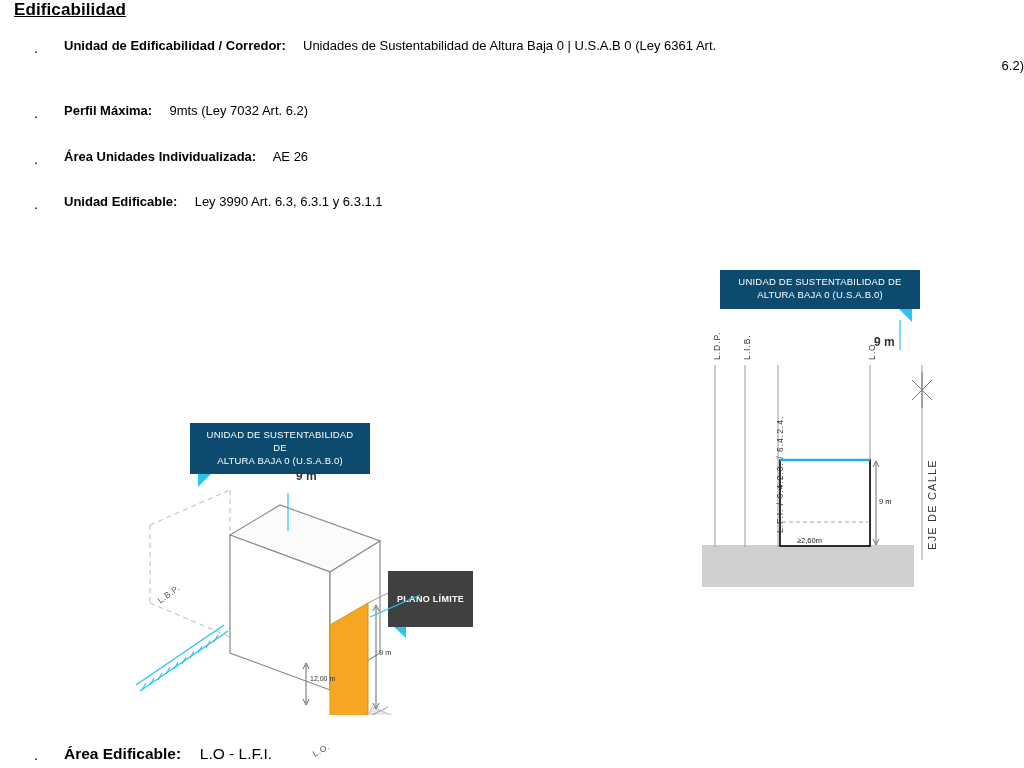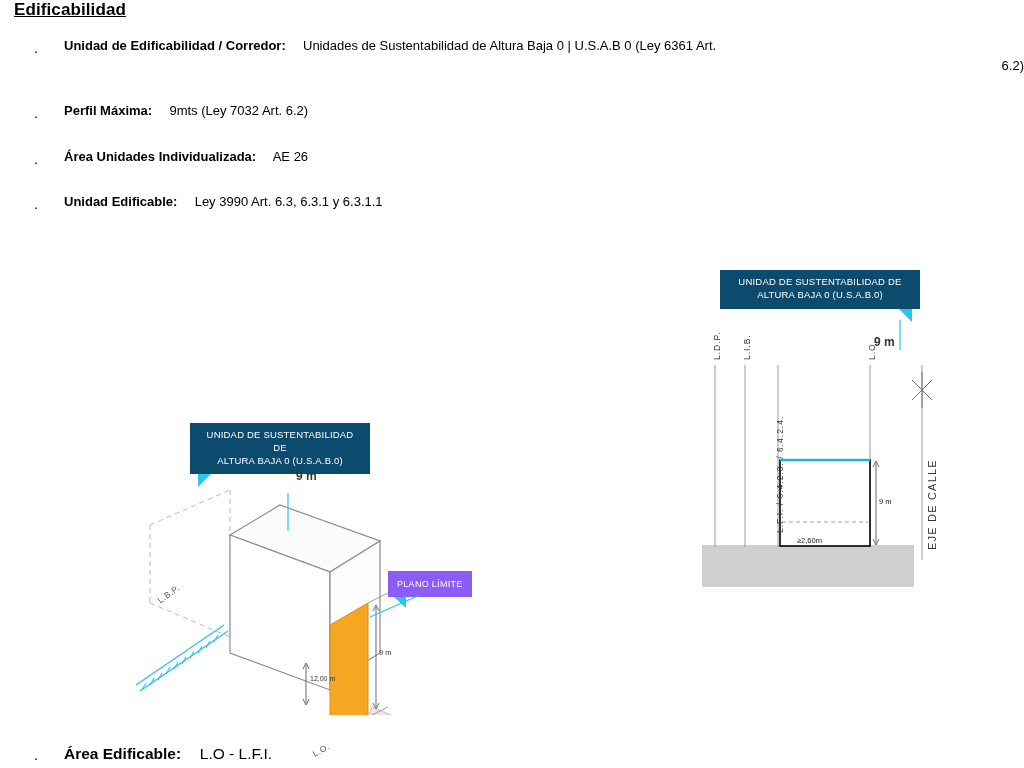--- a/index.html
+++ b/index.html
@@ -119,26 +119,26 @@
 
   .label-9m {
     position: absolute;
     font-size: 12px;
     font-weight: bold;
     color: #333;
   }
 
   .plano-limite {
     position: absolute;
-    background: #8b5cf6;
+    background: #404040;
     color: #ffffff;
     font-size: 9px;
     letter-spacing: 0.3px;
-    padding: 8px 9px;
-    font-weight: normal;
+    padding: 23px 9px;
+    font-weight: bold;
   }
   .plano-limite .tail {
     position: absolute;
     width: 0; height: 0;
     border-right: 12px solid #2bc4ee;
     border-bottom: 11px solid transparent;
     left: 6px;
     bottom: -11px;
   }
 

